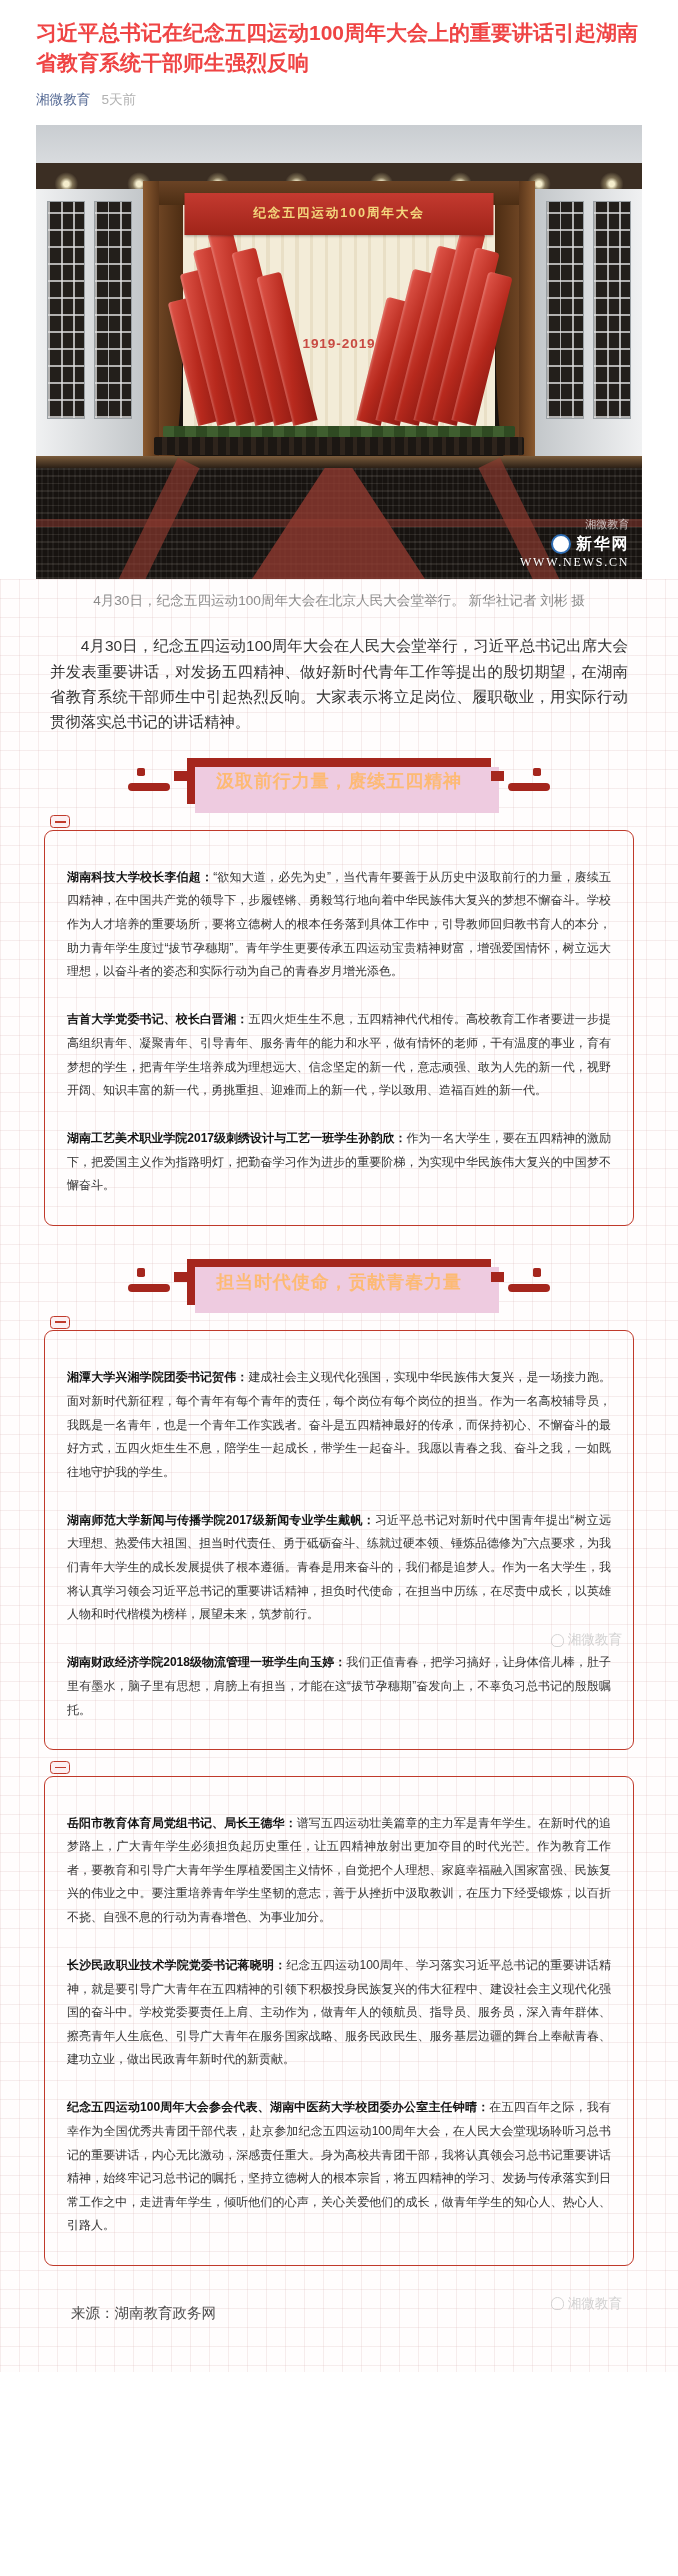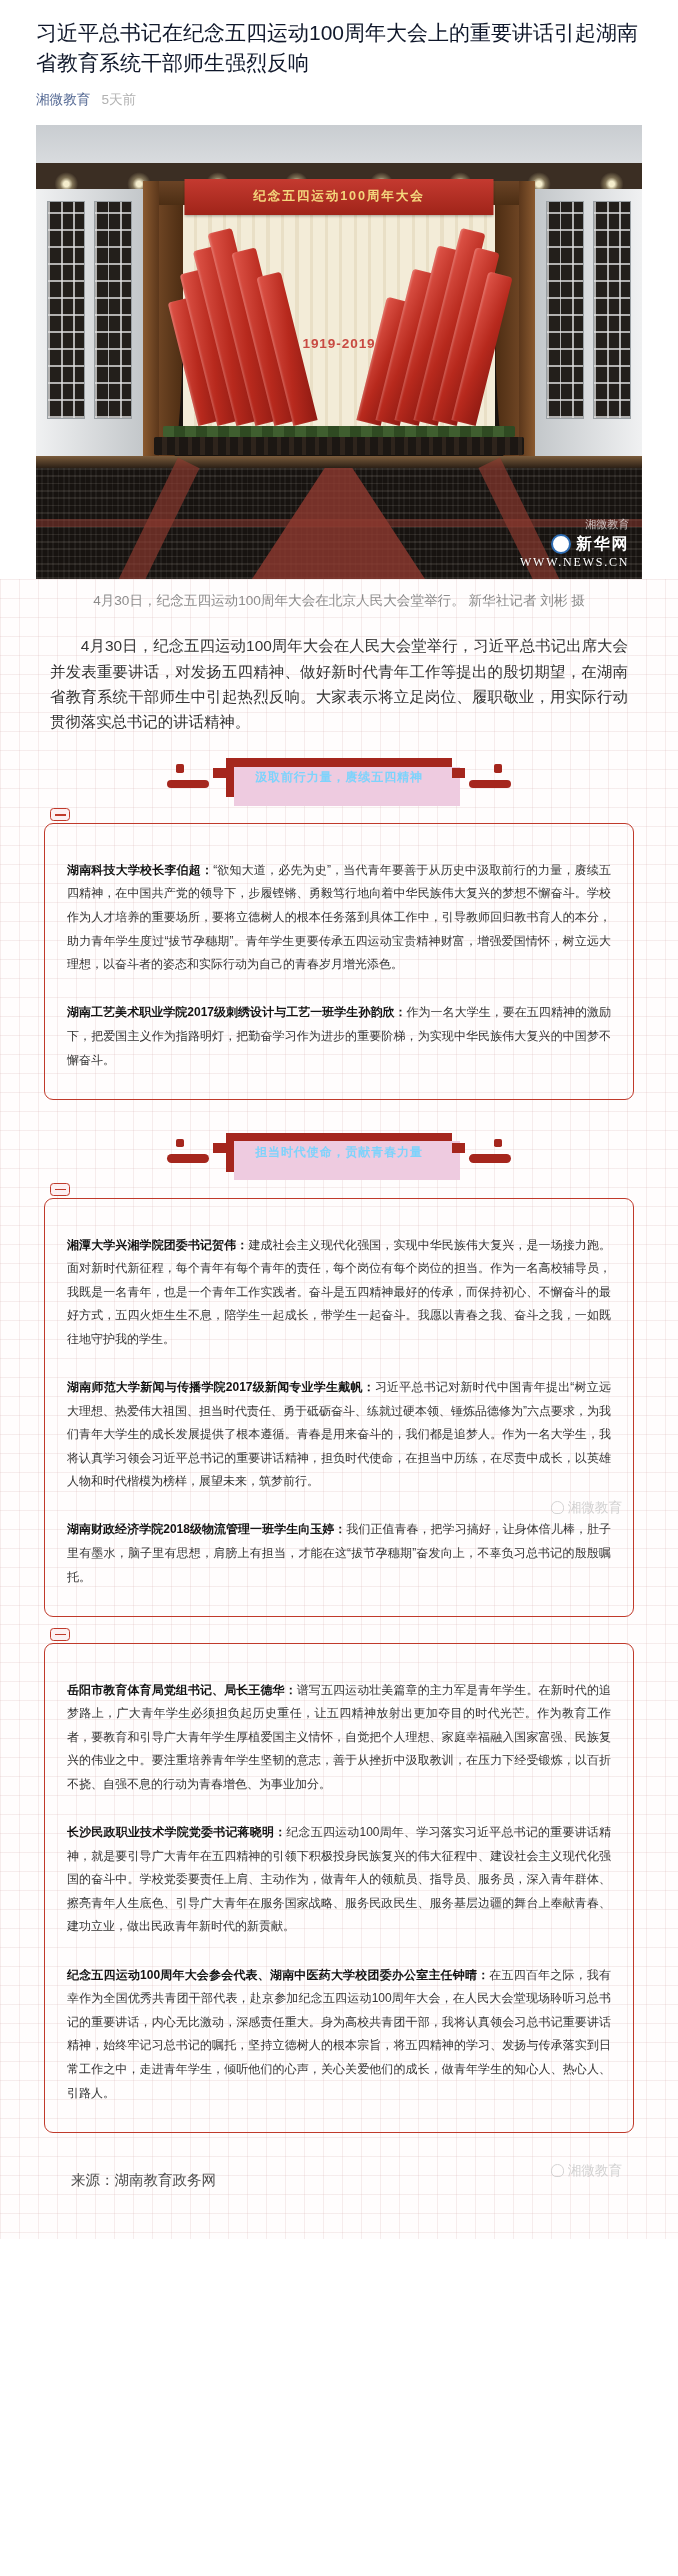--- a/index.html
+++ b/index.html
@@ -7,21 +7,21 @@
     width:678px;
     background:#ffffff;
     font-family:"Liberation Sans","DejaVu Sans",sans-serif;
     color:#333;
   }
   .page { width:678px; overflow:hidden; background:#fff; }
 
   
   .title {
     margin:18px 36px 11px;
-    font-size:21px; line-height:30px; font-weight:normal; color:#0f172a;
+    font-size:21px; line-height:30px; font-weight:bold; color:#ef4444;
   }
   .byline { margin:12.7px 36px 0; font-size:13.6px; }
   .account { color:#576b95; margin-right:11px; cursor:pointer; }
   .time { color:#b2b2b2; }
 
   
   .photo {
     position:relative; margin:16.3px 36px 0;
     width:606px; height:454px; overflow:hidden; background:#17120e;
   }
@@ -51,22 +51,22 @@
   .ph-lintel { position:absolute; left:107px; right:107px; top:56px; height:23.6px;
     background:linear-gradient(#6a4325,#4c2e14); }
   .ph-pillar-l, .ph-pillar-r { position:absolute; top:56px; width:16.3px; height:289px; }
   .ph-pillar-l { left:107px;  background:linear-gradient(90deg,#8a5a30,#5b371b); }
   .ph-pillar-r { right:107px; background:linear-gradient(270deg,#8a5a30,#5b371b); }
   .ph-drape-l, .ph-drape-r { position:absolute; top:80px; width:23.6px; height:265px; }
   .ph-drape-l { left:123px;  background:linear-gradient(90deg,#6d4423,#4d2d13); border-radius:0 0 60% 0; }
   .ph-drape-r { right:123px; background:linear-gradient(270deg,#6d4423,#4d2d13); border-radius:0 0 0 60%; }
   .ph-backdrop { position:absolute; left:147px; right:147px; top:80px; height:238px;
     background:repeating-linear-gradient(90deg,#f3ecd8 0 11px,#e9dfc6 11px 14.5px); }
-  .ph-redbanner { position:absolute; left:50%; top:54px; transform:translateX(-50%);
-    width:309px; height:36px; background:linear-gradient(#c43a30,#a02419);
+  .ph-redbanner { position:absolute; left:50%; top:68px; transform:translateX(-50%);
+    width:309px; height:42px; background:linear-gradient(#c43a30,#a02419);
     display:flex; align-items:center; justify-content:center;
     color:#f4d77d; font-size:12.7px; font-weight:bold; letter-spacing:1.8px; white-space:nowrap;
     box-shadow:0 1.8px 2.7px rgba(0,0,0,.35); }
   .flags { position:absolute; top:95px; width:125px; height:207px; }
   .flags-l { left:162px; } .flags-r { left:320px; }
   .flag { position:absolute; bottom:3.6px; width:25.4px; border-radius:3.6px 3.6px 0 0;
     background:linear-gradient(100deg,#e0564a 0%,#b7291d 55%,#8e1a12 100%);
     transform-origin:bottom center; box-shadow:inset 1.8px 0 1.8px rgba(255,255,255,.18); }
   .flags-l .flag { transform:rotate(-14deg); }
   .flags-r .flag { transform:rotate(14deg); }
@@ -113,22 +113,22 @@
       linear-gradient(90deg, rgba(214,178,178,.22) 0.9px, transparent 0.9px);
     background-size:19px 19px;
     padding-bottom:7.3px;
   }
   .caption { padding-top:12.7px; text-align:center; color:#8c8c8c; font-size:13.6px; }
   .intro { margin:23.6px 50px 0; font-size:15.4px; line-height:25.4px; color:#333;
     text-align:justify; text-indent:2em; }
 
   .banner-row { display:flex; align-items:center; justify-content:center; margin-top:33px; }
   .banner-row.first { margin-top:23.6px; }
-  .banner { position:relative; z-index:0; background:#a5261d; color:#7dd3fc;
-    font-size:12px; font-weight:bold; letter-spacing:0.9px; padding:11px 29px; white-space:nowrap; }
+  .banner { position:relative; z-index:0; background:#a5261d; color:#fdba74;
+    font-size:18px; font-weight:bold; letter-spacing:0.9px; padding:11px 29px; white-space:nowrap; }
   .banner::after { content:""; position:absolute; left:8.2px; top:8.2px; width:100%; height:100%;
     background:#eecbe0; z-index:-1; }
   .orn { position:relative; width:56px; height:20px; margin:0 3.6px; }
   .orn .bar { position:absolute; bottom:0; width:42px; height:8.2px; background:#a5261d; border-radius:4.5px; }
   .orn .dot { position:absolute; width:8.2px; height:8.2px; background:#a5261d; border-radius:1.8px; top:-3.6px; }
   .orn .tab { position:absolute; width:13.6px; height:10px; background:#a5261d; top:0; }
   .orn-l .bar { left:0; } .orn-l .dot { left:9px; } .orn-l .tab { right:-3.6px; }
   .orn-r .bar { right:0; } .orn-r .dot { right:9px; } .orn-r .tab { left:-3.6px; }
 
   .quote-box { position:relative; margin:25.4px 44px 0; border:0.9px solid #c03a2b;
@@ -226,20 +226,21 @@
       <div class="banner">汲取前行力量，赓续五四精神</div>
       <div class="orn orn-r">
           <span class="dot"></span>
           <span class="bar"></span>
           <span class="tab"></span>
         </div>
     </div>
     <div class="quote-box">
       <span class="box-tag"></span>
       <p class="quote"><span class="speaker">湖南科技大学校长李伯超：</span><span>“欲知大道，必先为史”，当代青年要善于从历史中汲取前行的力量，赓续五四精神，在中国共产党的领导下，步履铿锵、勇毅笃行地向着中华民族伟大复兴的梦想不懈奋斗。学校作为人才培养的重要场所，要将立德树人的根本任务落到具体工作中，引导教师回归教书育人的本分，助力青年学生度过“拔节孕穗期”。青年学生更要传承五四运动宝贵精神财富，增强爱国情怀，树立远大理想，以奋斗者的姿态和实际行动为自己的青春岁月增光添色。</span></p>
+      <p class="quote"><span class="speaker">吉首大学党委书记、校长白晋湘：</span><span>五四火炬生生不息，五四精神代代相传。高校教育工作者要进一步提高组织青年、凝聚青年、引导青年、服务青年的能力和水平，做有情怀的老师，干有温度的事业，育有梦想的学生，把青年学生培养成为理想远大、信念坚定的新一代，意志顽强、敢为人先的新一代，视野开阔、知识丰富的新一代，勇挑重担、迎难而上的新一代，学以致用、造福百姓的新一代。</span></p>
       <p class="quote"><span class="speaker">湖南工艺美术职业学院2017级刺绣设计与工艺一班学生孙韵欣：</span><span>作为一名大学生，要在五四精神的激励下，把爱国主义作为指路明灯，把勤奋学习作为进步的重要阶梯，为实现中华民族伟大复兴的中国梦不懈奋斗。</span></p>
     </div>
 
     <div class="banner-row">
       <div class="orn orn-l">
           <span class="dot"></span>
           <span class="bar"></span>
           <span class="tab"></span>
         </div>
       <div class="banner">担当时代使命，贡献青春力量</div>

